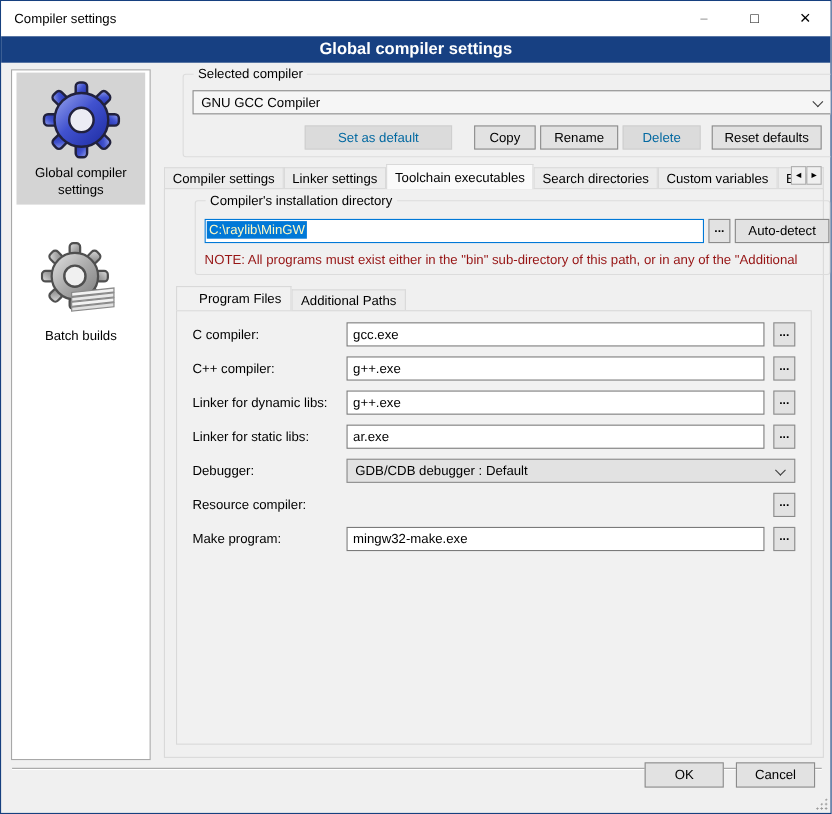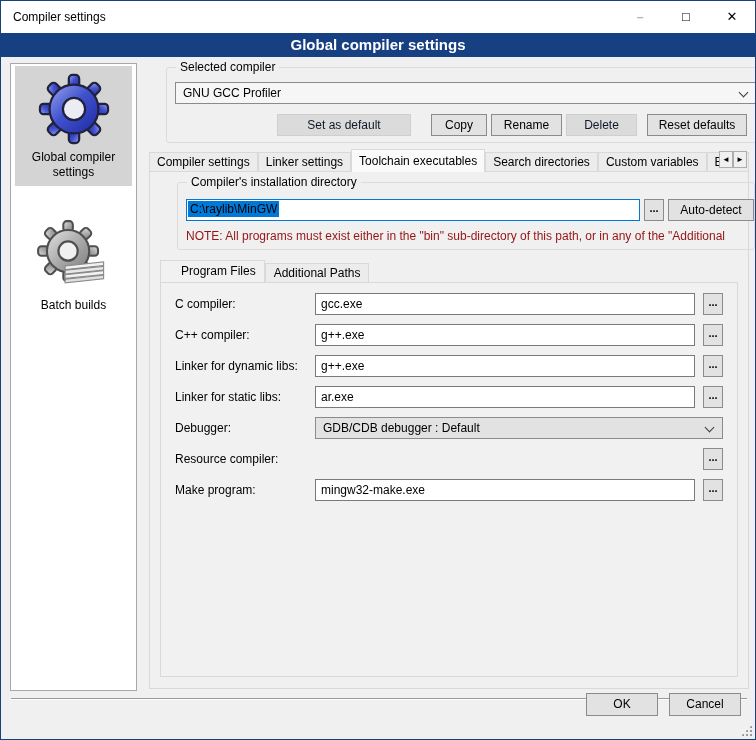--- a/index.html
+++ b/index.html
@@ -29,21 +29,21 @@
   .side-item .icon-wrap { height:76px; display:flex; align-items:center; justify-content:center; }
   .side-item .side-label { margin-top:3px; line-height:15px; }
   .side-item.gap1 { margin-top:10px; }
   .side-item.gap2 { margin-top:28px; }
   
   .groupbox { position:absolute; border:1px solid #dcdcdc; border-radius:3px;margin-left:17px; }
   .group-label { position:absolute; top:-8px; left:9px; background:#f0f0f0; padding:0 4px; font-size:12px; line-height:14px; }
   
   .btn { position:absolute; height:22px; background:#e2e2e2; border:1px solid #8b8b8b; text-align:center;
          line-height:20px; font-size:12px; }
-  .btn.disabled { background:#dbdbdb; border-color:#cfcfcf; color:#0f172a; }
+  .btn.disabled { background:#dbdbdb; border-color:#cfcfcf; color:#0369a1; }
   .combo { position:absolute; height:22px; border:1px solid #8b8b8b; line-height:20px; padding:0 22px 0 7px;
            white-space:nowrap; overflow:hidden; }
   .combo .chev { position:absolute; right:9px; top:6px; width:7px; height:7px;
                  border-right:1.4px solid #3c3c3c; border-bottom:1.4px solid #3c3c3c; transform:rotate(45deg); }
   .combo.light { background:#f6f6f6; }
   .combo.gray { background:#e2e2e2; }
   .text-input { position:absolute; height:22px; border:1px solid #7a7a7a; background:#fff; font-family:"Liberation Sans",sans-serif;
                 font-size:12px; padding:0 5px; }
   .browse-btn { position:absolute; width:20px; height:22px; background:#e2e2e2; border:1px solid #8b8b8b;
                 text-align:center; line-height:16px; font-weight:bold; font-size:11px; }
@@ -54,21 +54,21 @@
   .tab.active { height:23px; line-height:22px; background:#fafafa; position:relative; z-index:3; }
   .tab-arrows { position:absolute; right:1px; top:3px; display:flex; z-index:4; }
   .tab-arrow { width:14px; height:17px; background:#f0f0f0; border:1px solid #adadad; text-align:center;
                line-height:15px; font-size:8px; color:#000; }
   
   .tabpage { position:absolute; left:148px; top:170px; width:600px; height:518px; background:#f0f0f0; border:1px solid #d9d9d9; }
   
   .group-dir { left:10px; top:10px; width:578px; height:68px; }
   .path-input { position:absolute; left:8px; top:16px; width:454px; height:22px; background:#fff; border:1px solid #0078d7;
                 padding:2px 1px; white-space:nowrap; overflow:hidden; }
-  .path-input .sel { background:#0078d7; color:#000000; padding:1px 2px; }
+  .path-input .sel { background:#0078d7; color:#fef9c3; padding:1px 2px; }
   .note-text { position:absolute; left:8px; top:46px; width:564px; color:#961414; white-space:nowrap; overflow:hidden; }
   
   .subtabstrip { position:absolute; left:10px; top:88px; height:22px; display:flex; align-items:flex-end; }
   .subtab { height:19px; line-height:18px; padding:0 8px; background:#ececec; border:1px solid #d9d9d9; border-bottom:none; white-space:nowrap; }
   .subtab.active { height:22px; line-height:21px; background:#f1f1f1; position:relative; z-index:3;padding-left:20px; }
   .subtabpage { position:absolute; left:10px; top:110px; width:578px; height:395px; background:#f1f1f1; border:1px solid #d9d9d9; }
   
   .field-row { position:absolute; left:14px; right:14px; height:14px; }
   .field-label { position:absolute; left:0; top:4px; }
   .field-row .text-input { left:140px; right:28px; }
@@ -161,21 +161,21 @@
         </g>
       </svg>
     </div>
     <div class="side-label">Batch builds</div>
   </div>
 </div>
 
 <div class="groupbox" style="left:148px; top:66px; width:600px; height:76px;">
   <span class="group-label">Selected compiler</span>
   <div class="combo light" style="left:8px; right:8px; top:14px;">
-    <span>GNU GCC Profiler</span>
+    <span>GNU GCC Compiler</span>
     <span class="chev"></span>
   </div>
   <div class="btn disabled" style="left:110px; top:46px; width:134px;">Set as default</div>
   <div class="btn" style="left:264px; top:46px; width:56px;">Copy</div>
   <div class="btn" style="left:324px; top:46px; width:71px;">Rename</div>
   <div class="btn disabled" style="left:399px; top:46px; width:71px;">Delete</div>
   <div class="btn" style="left:480px; top:46px; width:100px;">Reset defaults</div>
 </div>
 
 <div class="tabstrip">

